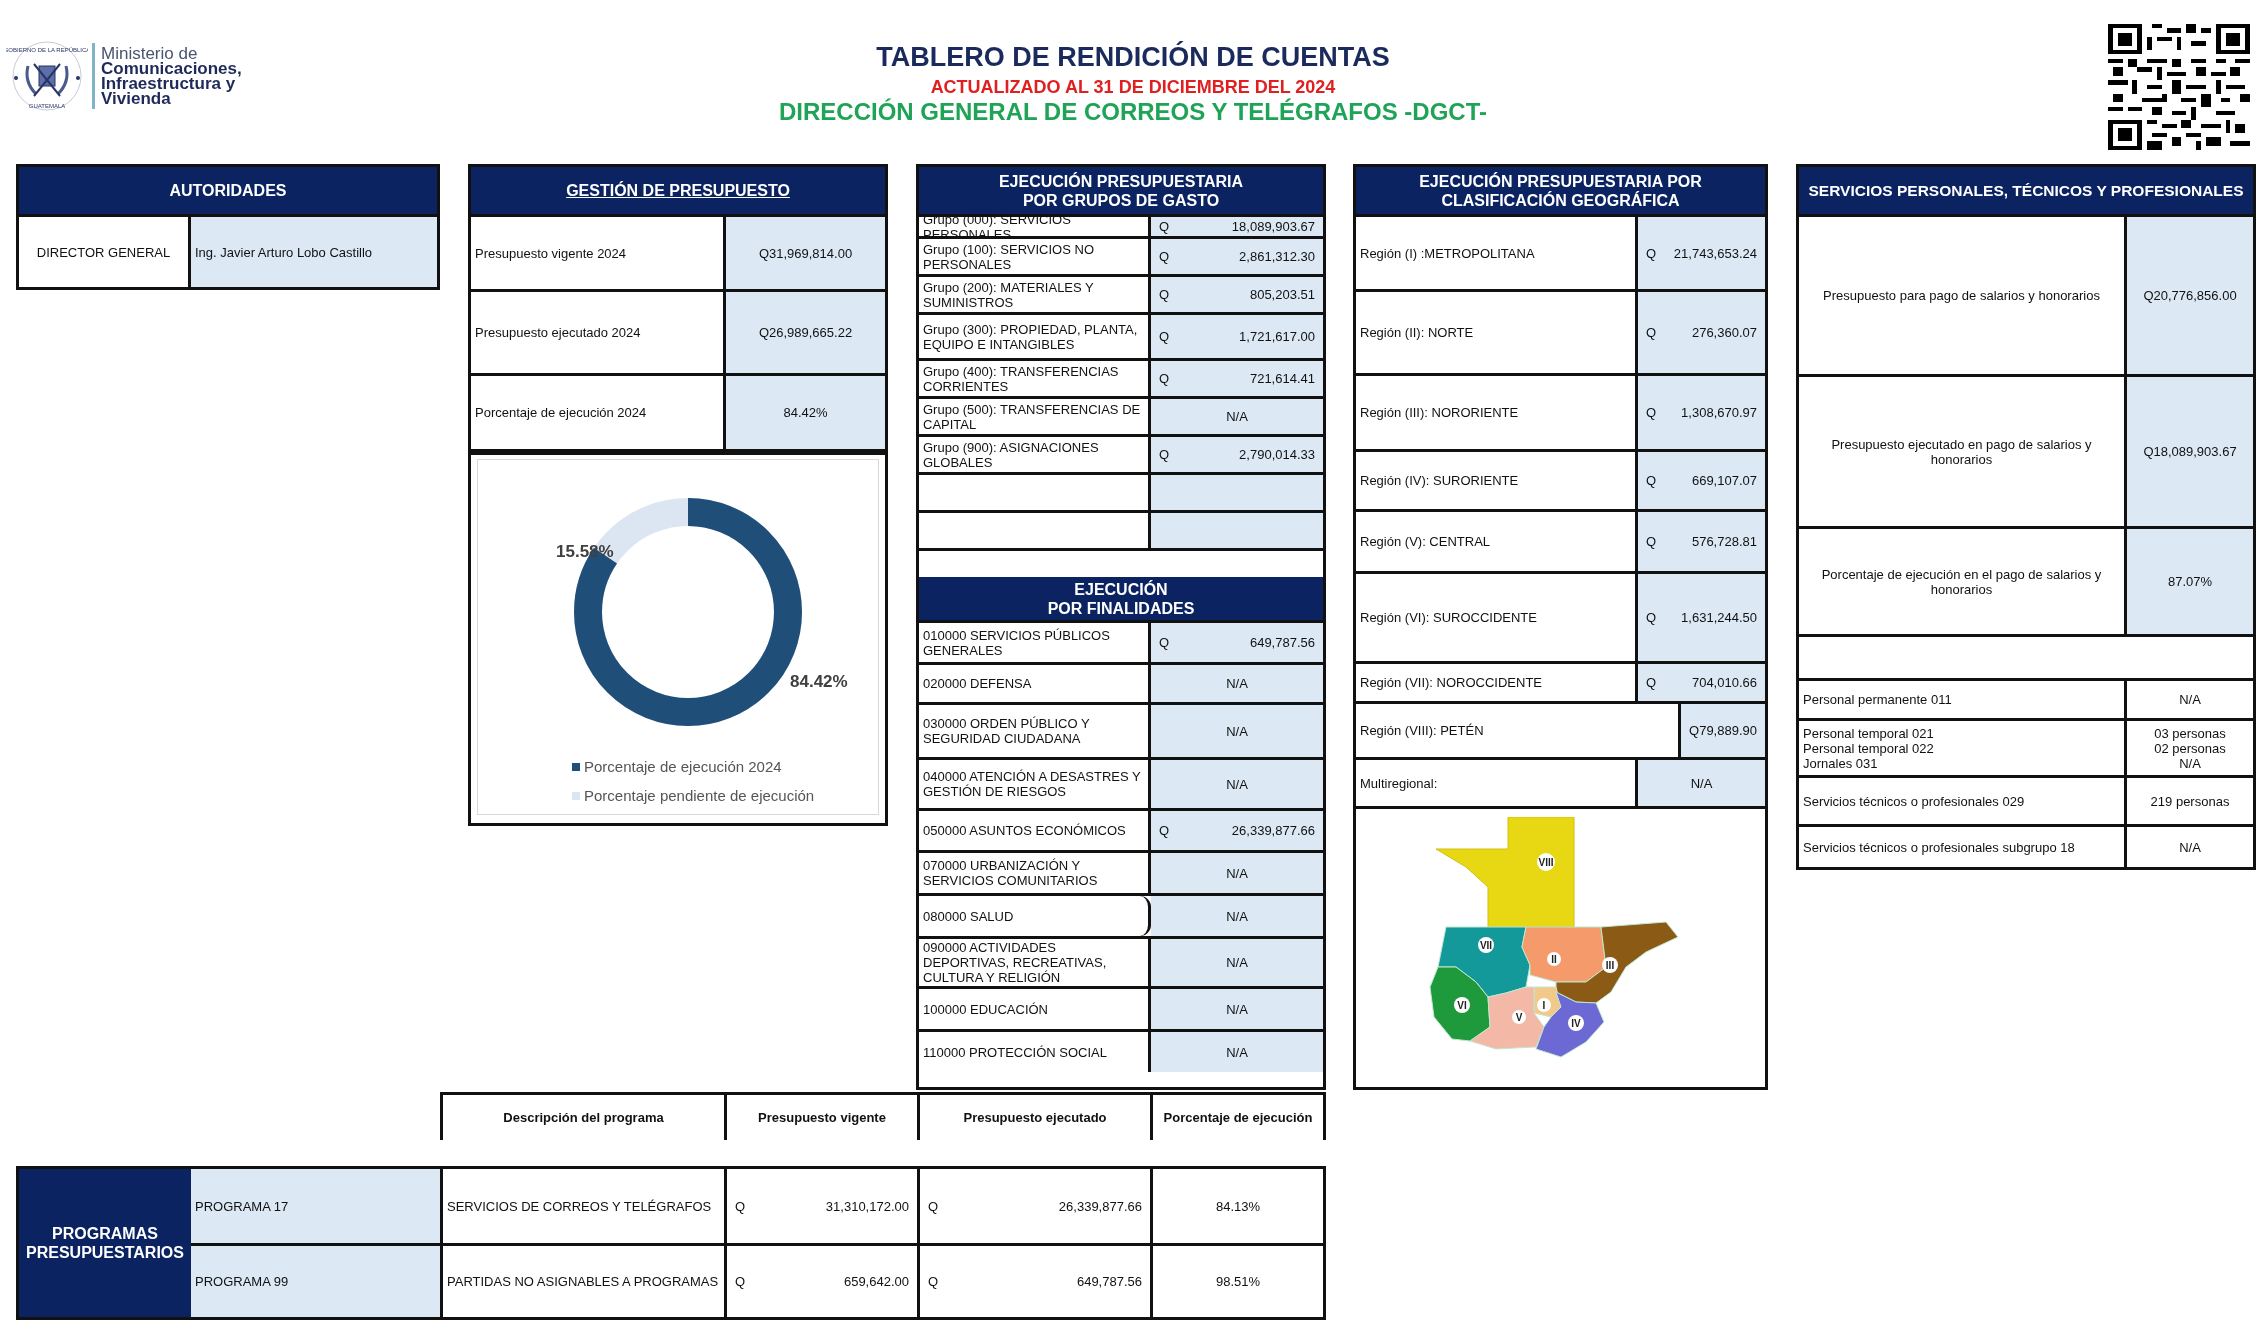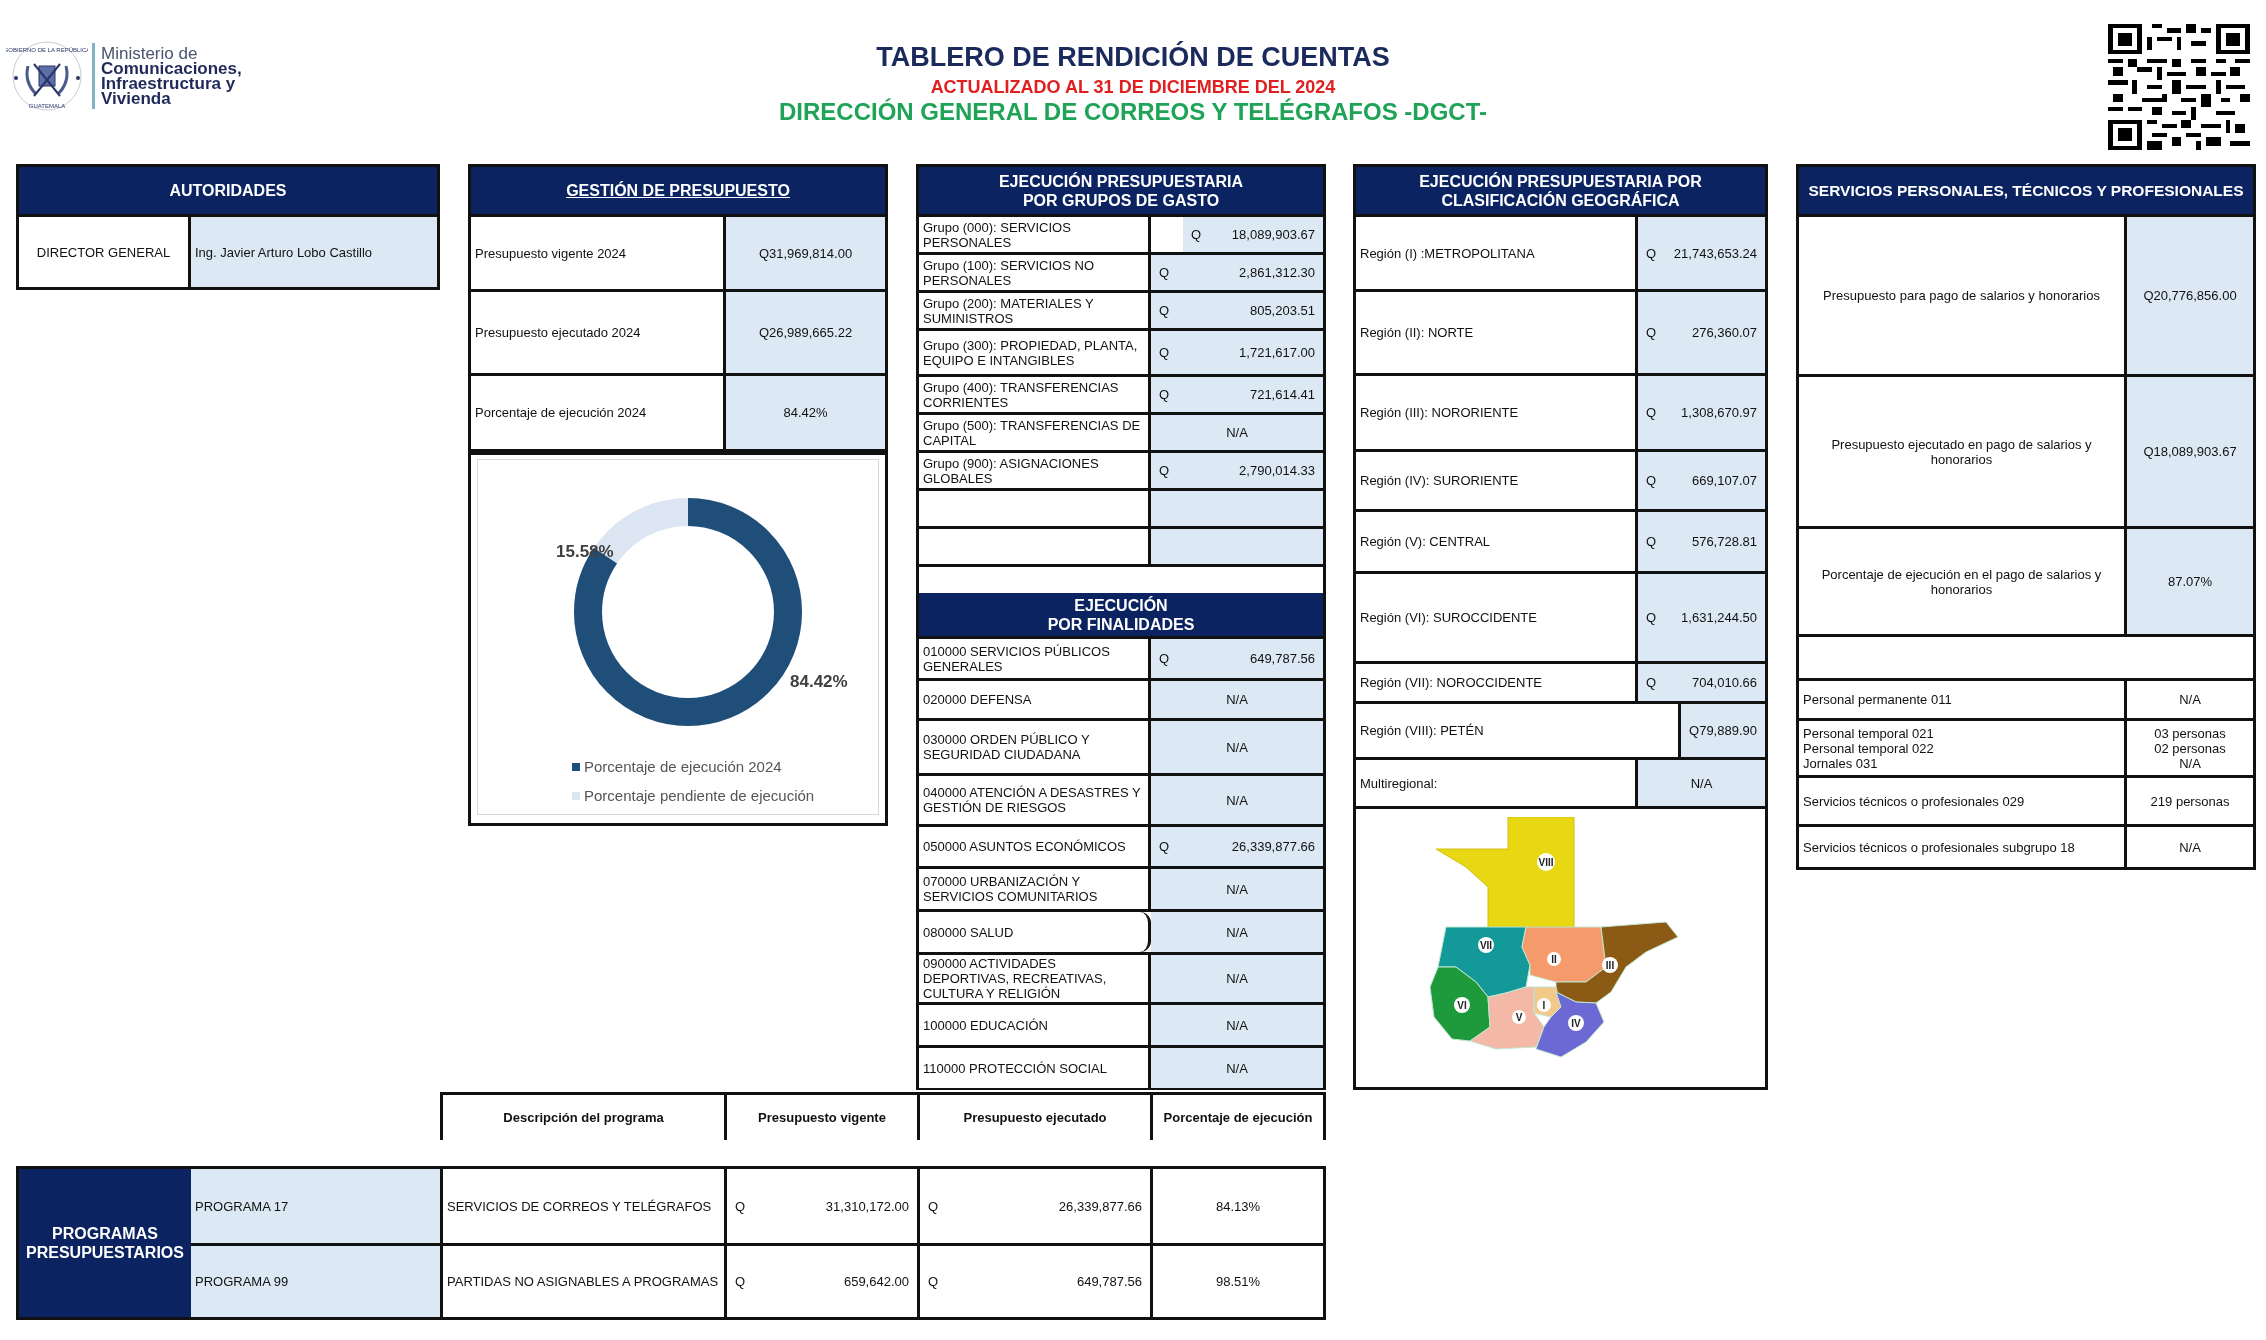--- a/index.html
+++ b/index.html
@@ -185,21 +185,21 @@
       <span>Porcentaje pendiente de ejecución</span>
     </div>
   </div>
 </div>
 
 <div class="abs panel" style="left:916px; top:164px; width:410px; height:926px;">
   <div class="hdr" style="height:50px;">
     <div><span>EJECUCIÓN PRESUPUESTARIA</span><br><span>POR GRUPOS DE GASTO</span></div>
   </div>
   <div id="grupos-rows">
-    <div class="row" style="height:38px;gap:32px;">
+    <div class="row" style="height:22px;">
         <div class="cell lbl" style="width:232px;">Grupo (000): SERVICIOS PERSONALES</div>
         <div class="cell val money" style="flex:1;">
           <span class="q">Q</span>
           <span>18,089,903.67</span>
         </div>
       </div>
     <div class="row" style="height:38px;">
         <div class="cell lbl" style="width:232px;">Grupo (100): SERVICIOS NO PERSONALES</div>
         <div class="cell val money" style="flex:1;">
           <span class="q">Q</span>

